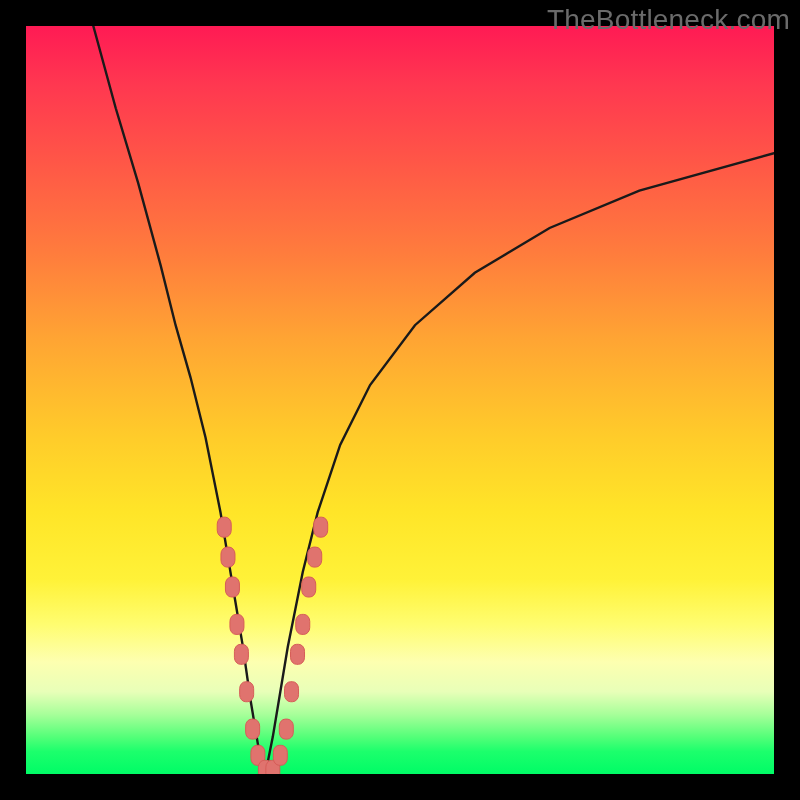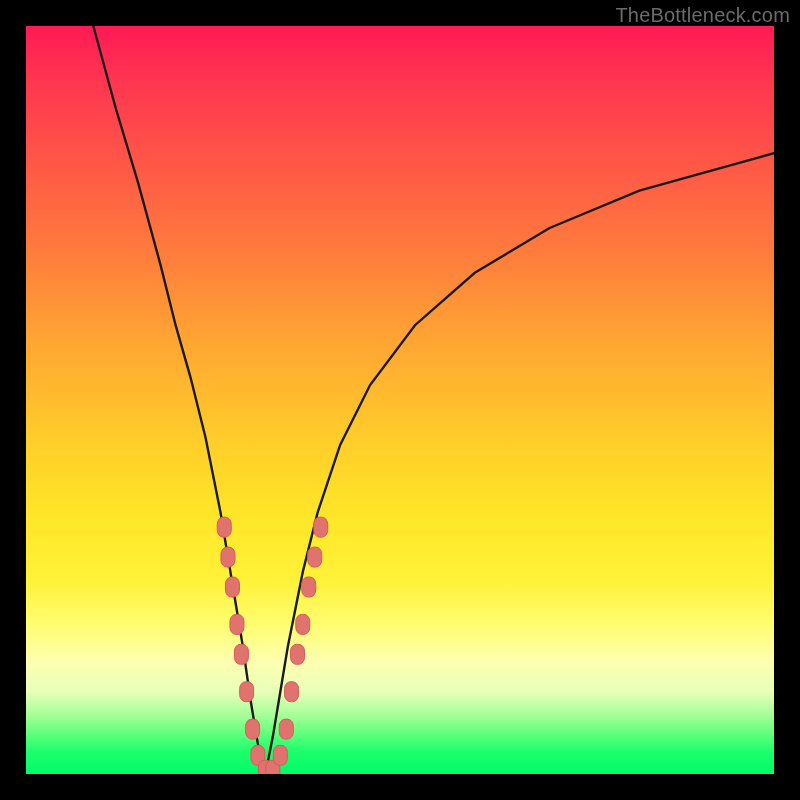--- a/index.html
+++ b/index.html
@@ -50,21 +50,21 @@
       #55ff79 95%,
       #1cff6c 97%,
       #00fc66 100%
     );
   }
   .watermark {
     position: absolute;
     top: 4px;
     right: 10px;
     color: #6b6b6b;
-    font-size: 20px;
+    font-size: 28px;
     font-weight: 500;
     letter-spacing: 0.2px;
     margin-left: 37px;
   }
   svg.curves {
     position: absolute;
     left: 0;
     top: 0;
     width: 748px;
     height: 748px;

